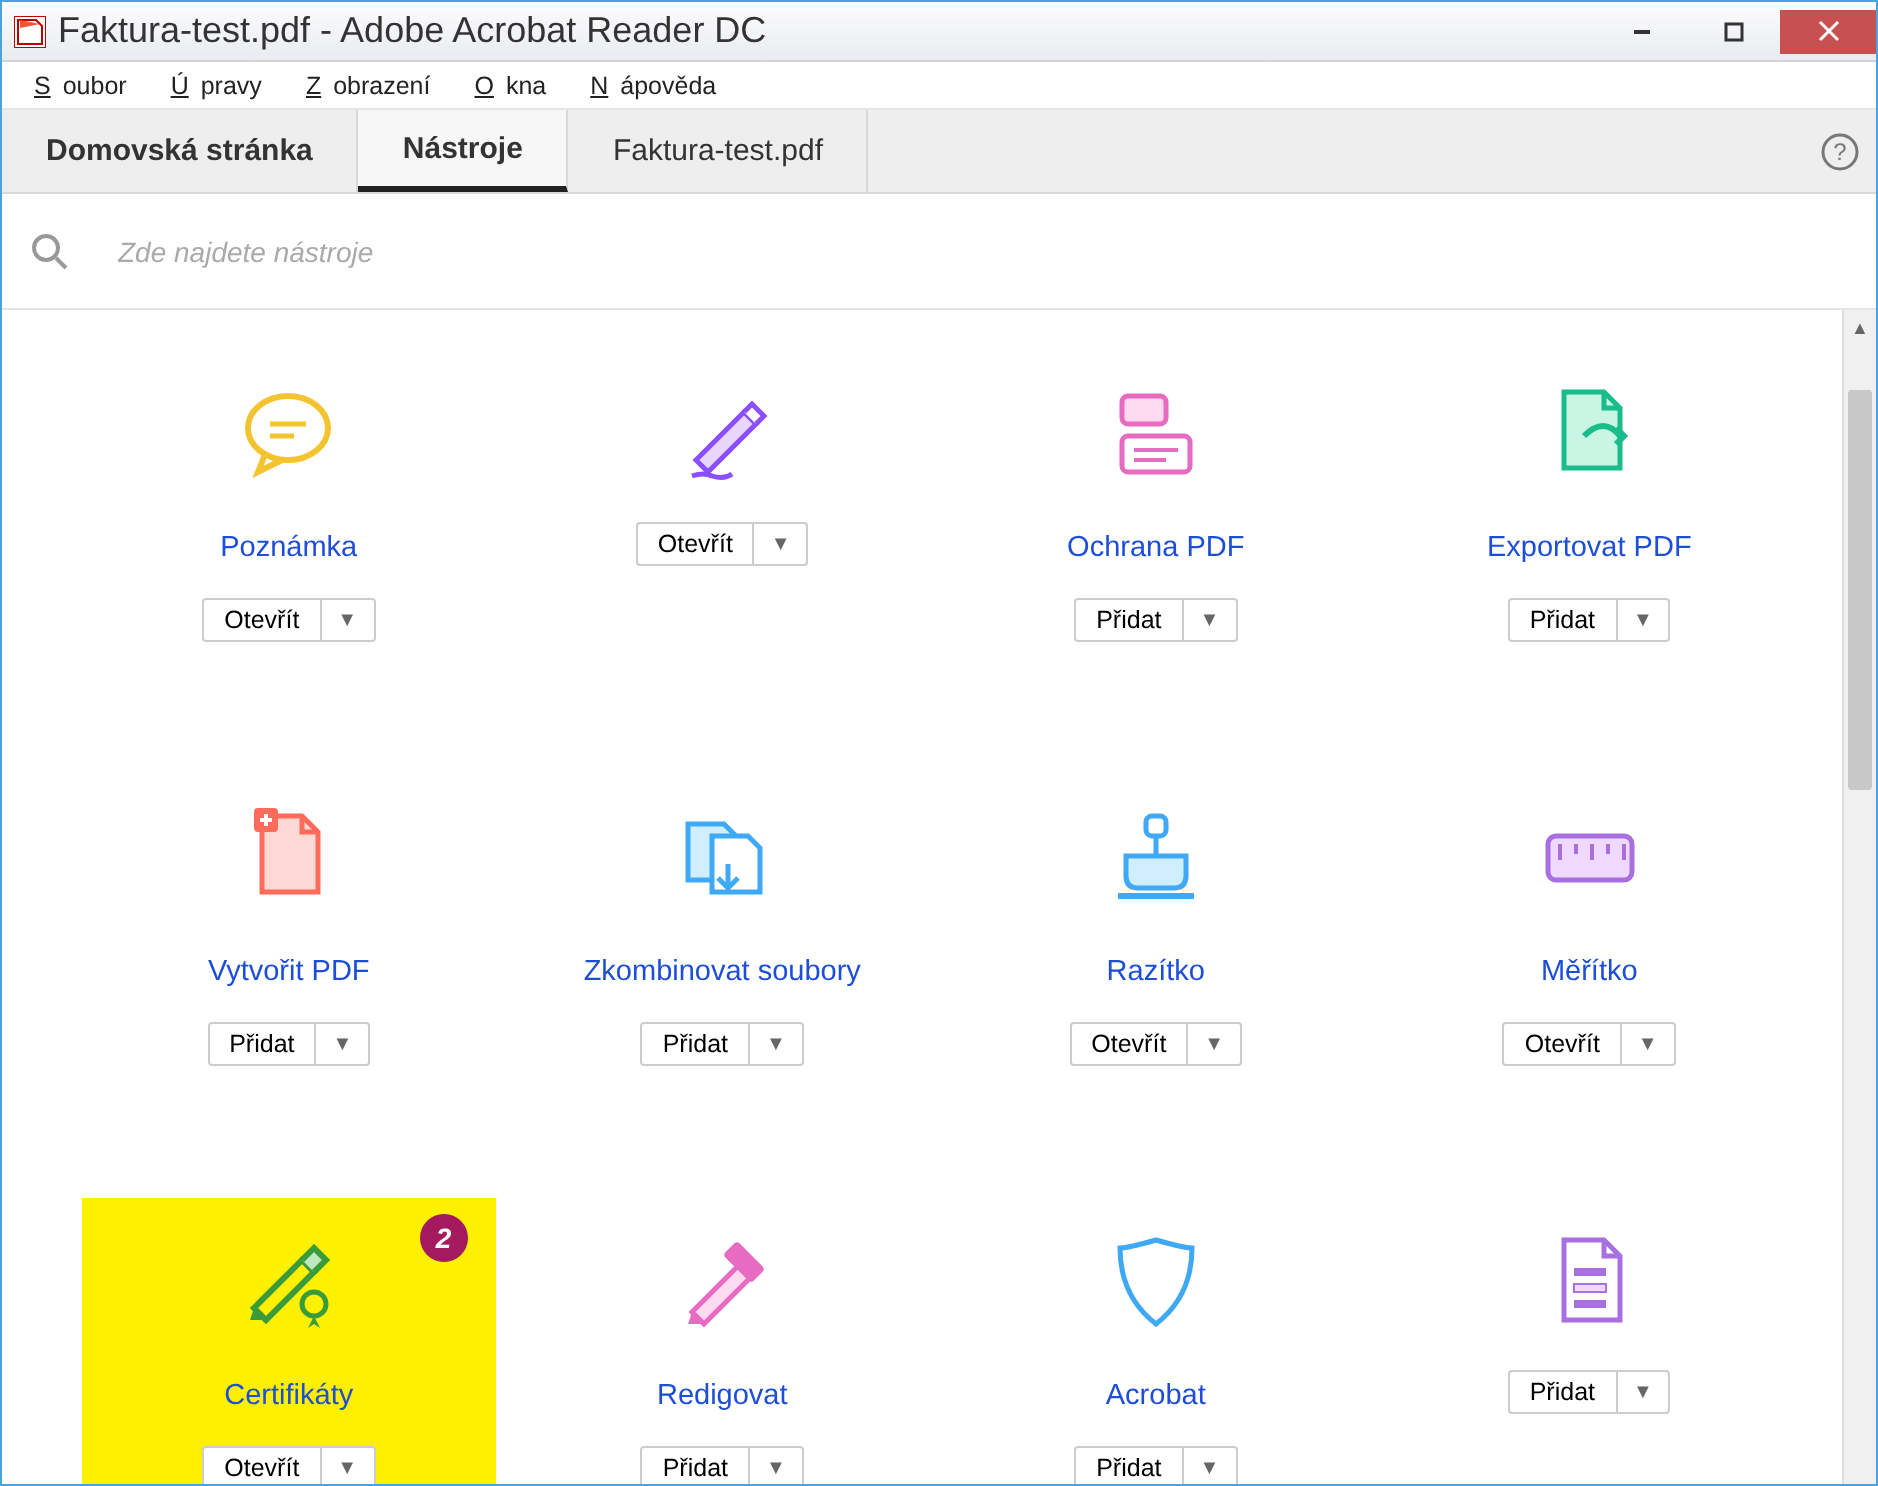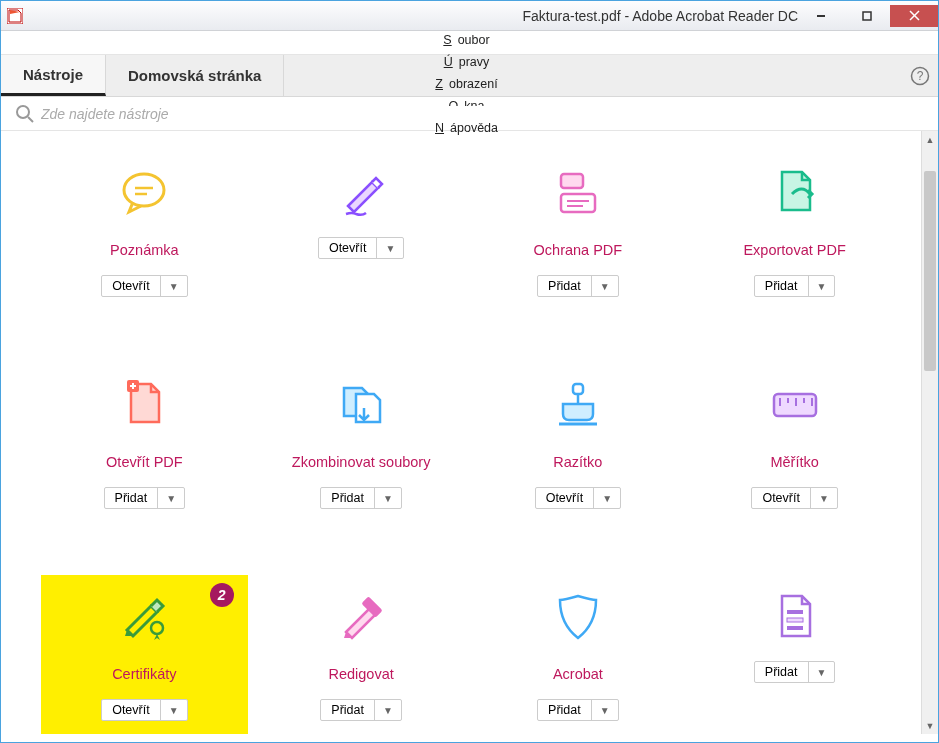--- a/index.html
+++ b/index.html
@@ -1,48 +1,48 @@
 <!DOCTYPE html>
 <html><head>
 <meta charset="utf-8">
 <style>
 * { box-sizing: border-box; margin: 0; padding: 0; font-family: "Segoe UI", Arial, sans-serif; }
 body { width: 939px; height: 743px; background: #fff; border: 1px solid #4aa3df; overflow: hidden; position: relative; }
 
 .titlebar { height: 30px; background: linear-gradient(#fdfdfe,#e9ebf0); display: flex; align-items: center; padding: 0 0 0 6px; border-bottom: 1px solid #d0d2d6; position: relative; }
 .titlebar .app-icon { width: 16px; height: 16px; margin-right: 6px; display:inline-flex;align-items:center;justify-content:center;}
-.titlebar .title { flex: 1; text-align: right; font-size: 14px; color: #333; }
+.titlebar .title { flex: 1; text-align: left; font-size: 18px; color: #333; }
 .win-controls { display: flex; }
 .win-btn { width: 46px; height: 22px; display:flex; align-items:center; justify-content:center; font-size:12px; cursor:pointer; }
 .win-min, .win-max { color:#333; }
 .win-close { background:#c75050; color:#fff; width:48px; }
 
-.menubar { height: 24px; display: flex; align-items:center; gap: 4px; padding: 0 10px; font-size: 12.5px; color:#222; border-bottom: 1px solid #e5e5e5; flex-direction: column; }
+.menubar { height: 24px; display: flex; align-items:center; gap: 4px; padding: 0 10px; font-size: 12.5px; color:#222; border-bottom: 1px solid #e5e5e5; }
 .menubar span { padding: 2px 6px; cursor:pointer; }
 .menubar span u { text-decoration: underline; }
 
 .tabbar { height: 42px; background:#eee; display:flex; align-items:stretch; border-bottom:1px solid #d8d8d8; }
 .tab { padding: 0 22px; display:flex; align-items:center; font-size:15px; color:#333; cursor:pointer; border-right:1px solid #d8d8d8; background:#eee;}
 .tab.active { background:#f7f7f7; font-weight:600; border-bottom:3px solid #222; }
 .tab.home { font-weight:600; }
 .tabbar .spacer { flex:1; }
 .help { width:36px; display:flex;align-items:center;justify-content:center; color:#555; cursor:pointer;}
 .signin { padding:0 18px; display:flex;align-items:center; font-size:16px; font-weight:600; cursor:pointer; }
 
-.searchbar { height: 34px; display:flex; align-items:center; padding:0 14px; gap:6px; border-bottom:1px solid #e5e5e5; }
+.searchbar { height: 58px; display:flex; align-items:center; padding:0 14px; gap:24px; border-bottom:1px solid #e5e5e5; }
 .searchbar .sicon { color:#888; }
 .searchbar input { border:none; outline:none; font-size:14px; flex:1; color:#333; }
 .searchbar input::placeholder { color:#aaa; font-style:italic; }
 
 .tools-area { position:relative; height: calc(743px - 30px - 24px - 42px - 42px - 2px); overflow:hidden; }
 .tools-grid { padding: 20px 40px; display:grid; grid-template-columns: repeat(4, 1fr); row-gap: 50px; column-gap: 10px; }
 .tool { display:flex; flex-direction:column; align-items:center; position:relative; padding:12px 8px 16px; }
 .tool.highlight { background:#ffef00; }
 .tool .ticon { height:60px; display:flex; align-items:center; justify-content:center; margin-bottom:8px; }
-.tool .tlabel { font-size:14.5px; color:#be185d; text-align:center; min-height:38px; display:flex;align-items:center;}
+.tool .tlabel { font-size:14.5px; color:#1d4ed8; text-align:center; min-height:38px; display:flex;align-items:center;}
 .tool .tbtn { margin-top:6px; display:inline-flex; border:1px solid #ccc; border-radius:2px; font-size:12.5px; background:#fff; cursor:pointer; }
 .tool .tbtn .main { padding:3px 10px; border-right:1px solid #ccc; }
 .tool .tbtn .drop { padding:3px 8px; font-size:10px; color:#666; display:flex;align-items:center;}
 .tool .badge { position:absolute; top:8px; right:14px; width:24px;height:24px;border-radius:50%;background:#a5195f;color:#fff;display:flex;align-items:center;justify-content:center;font-size:14px;font-style:italic;font-weight:600;}
 
 .vscroll { position:absolute; right:0; top:0; bottom:0; width:17px; background:#f0f0f0; border-left:1px solid #ddd;}
 .vscroll .up, .vscroll .down { height:17px; display:flex;align-items:center;justify-content:center;font-size:9px;color:#666;cursor:pointer;}
 .vscroll .thumb { position:absolute; top:40px; left:2px; right:2px; height:200px; background:#c8c8c8; border-radius:2px; cursor:pointer;}
 .vscroll .down { position:absolute; bottom:0; left:0; right:0;}
 
@@ -82,22 +82,23 @@
 
 <div class="menubar">
   <span><u>S</u><span>oubor</span></span>
   <span><u>Ú</u><span>pravy</span></span>
   <span><u>Z</u><span>obrazení</span></span>
   <span><u>O</u><span>kna</span></span>
   <span><u>N</u><span>ápověda</span></span>
 </div>
 
 <div class="tabbar">
+  <div class="tab home">Domovská stránka</div>
   <div class="tab active">Nástroje</div>
-  <div class="tab home">Domovská stránka</div>
+  <div class="tab">Faktura-test.pdf</div>
   <div class="spacer"></div>
   <div class="help">
     <svg width="20" height="20">
         <circle cx="10" cy="10" r="8.5" fill="none" stroke="#777" stroke-width="1.5"></circle>
         <text x="10" y="14" text-anchor="middle" font-size="12" fill="#777">?</text>
       </svg>
   </div>
 </div>
 
 <div class="searchbar">
@@ -173,21 +174,21 @@
       <div class="tool">
         <div class="ticon">
           <svg width="54" height="54">
             <path d="M14 6 h20 l8 8 v30 h-28 z" fill="#ffd9d5" stroke="#ff6b5b" stroke-width="2.5"></path>
             <path d="M34 6 v8 h8" fill="none" stroke="#ff6b5b" stroke-width="2.5"></path>
             <rect x="10" y="2" width="12" height="12" rx="2" fill="#ff6b5b"></rect>
             <line x1="13" y1="8" x2="19" y2="8" stroke="#fff" stroke-width="2"></line>
             <line x1="16" y1="5" x2="16" y2="11" stroke="#fff" stroke-width="2"></line>
           </svg>
         </div>
-        <div class="tlabel">Otevřít PDF</div>
+        <div class="tlabel">Vytvořit PDF</div>
         <div class="tbtn">
           <span class="main">Přidat</span>
           <span class="drop">▼</span>
         </div>
       </div>
       <div class="tool">
         <div class="ticon">
           <svg width="54" height="54">
             <path d="M10 10 h18 l6 6 v22 h-24 z" fill="#cfeeff" stroke="#3fa9f5" stroke-width="2.5"></path>
             <path d="M22 16 h18 l6 6 v22 h-24 z" fill="#fff" stroke="#3fa9f5" stroke-width="2.5"></path>

